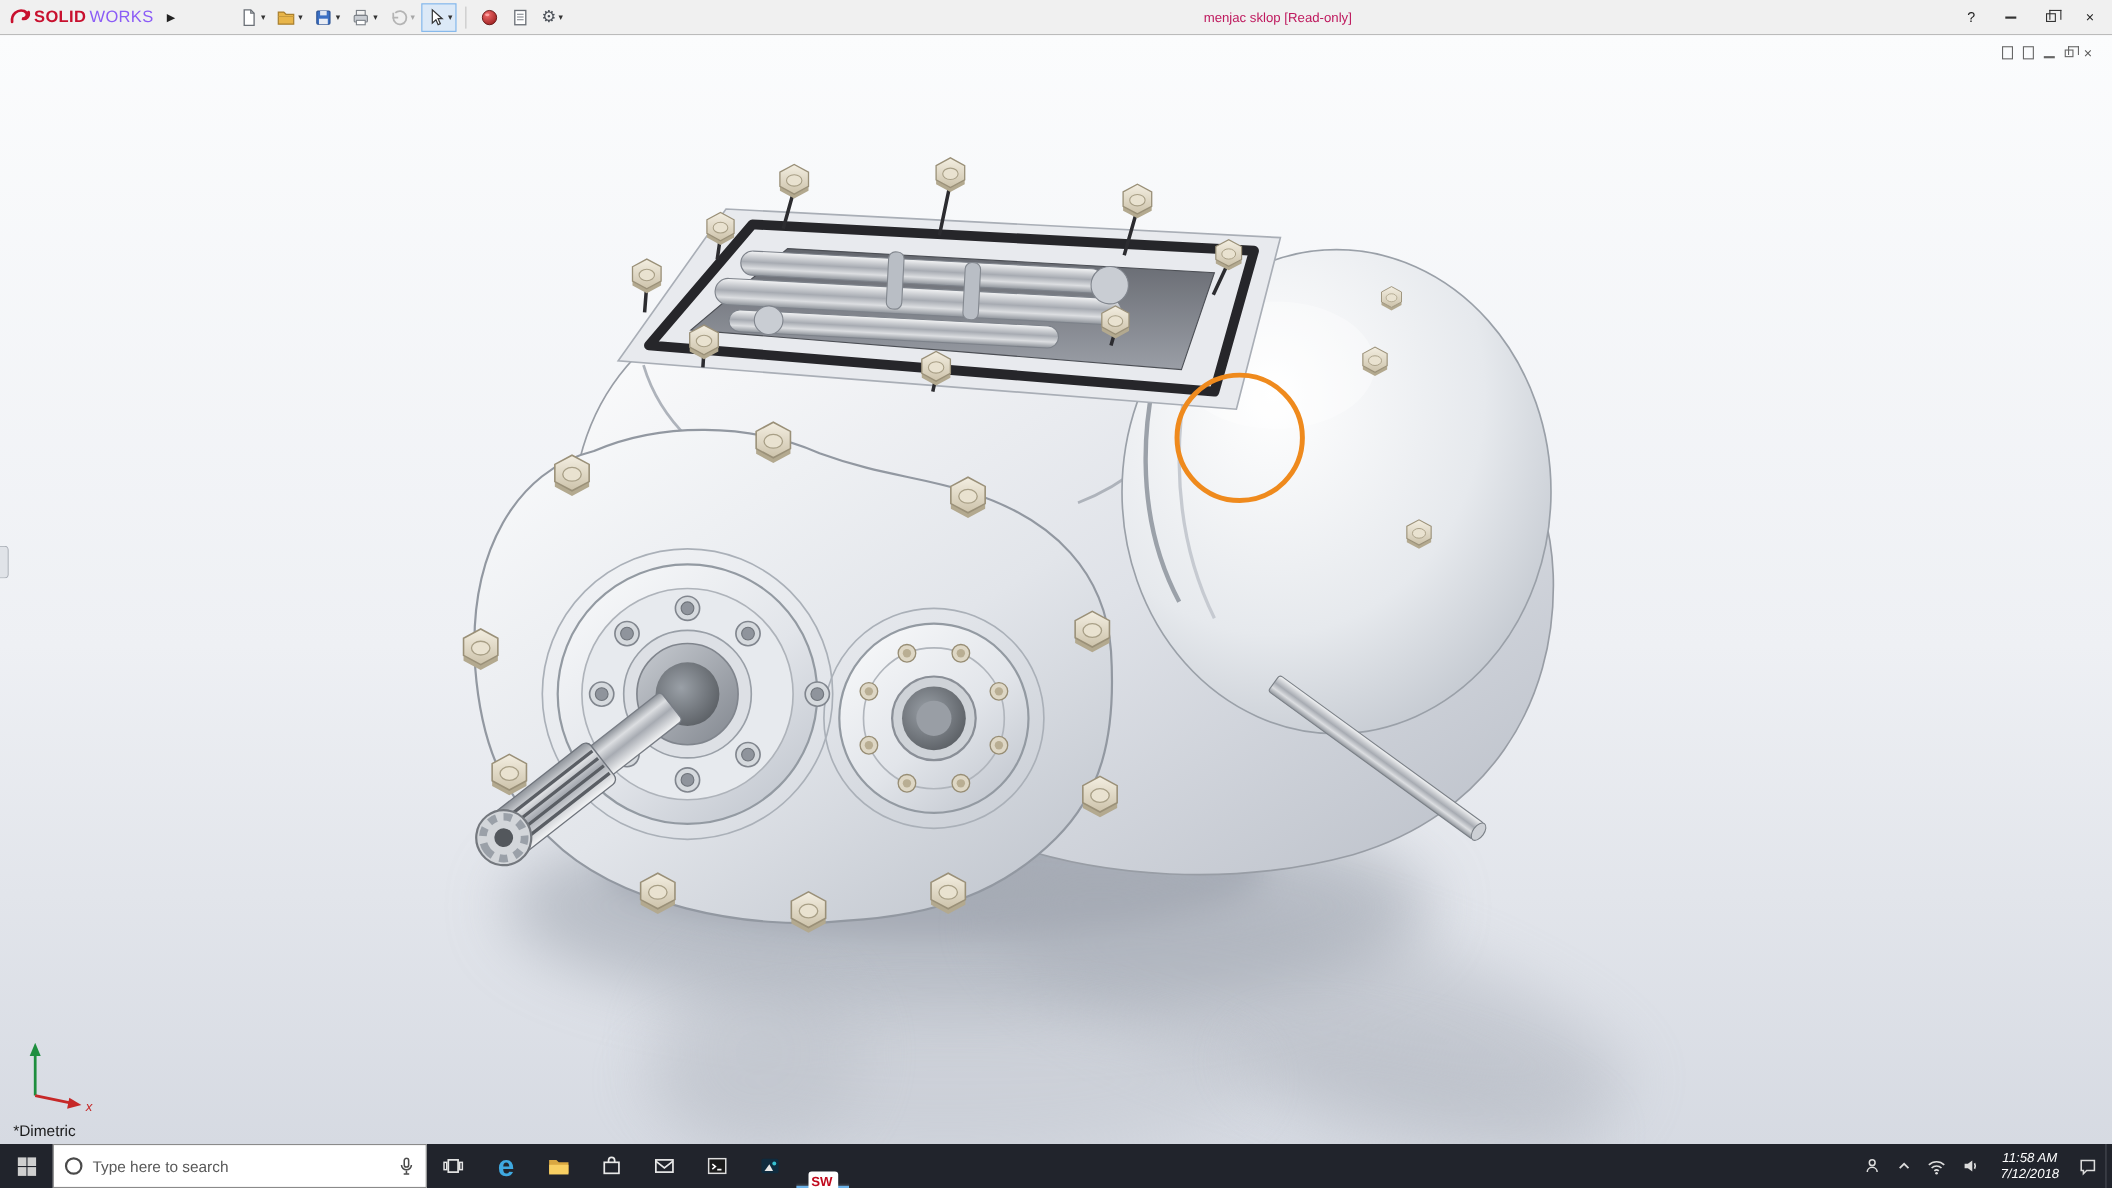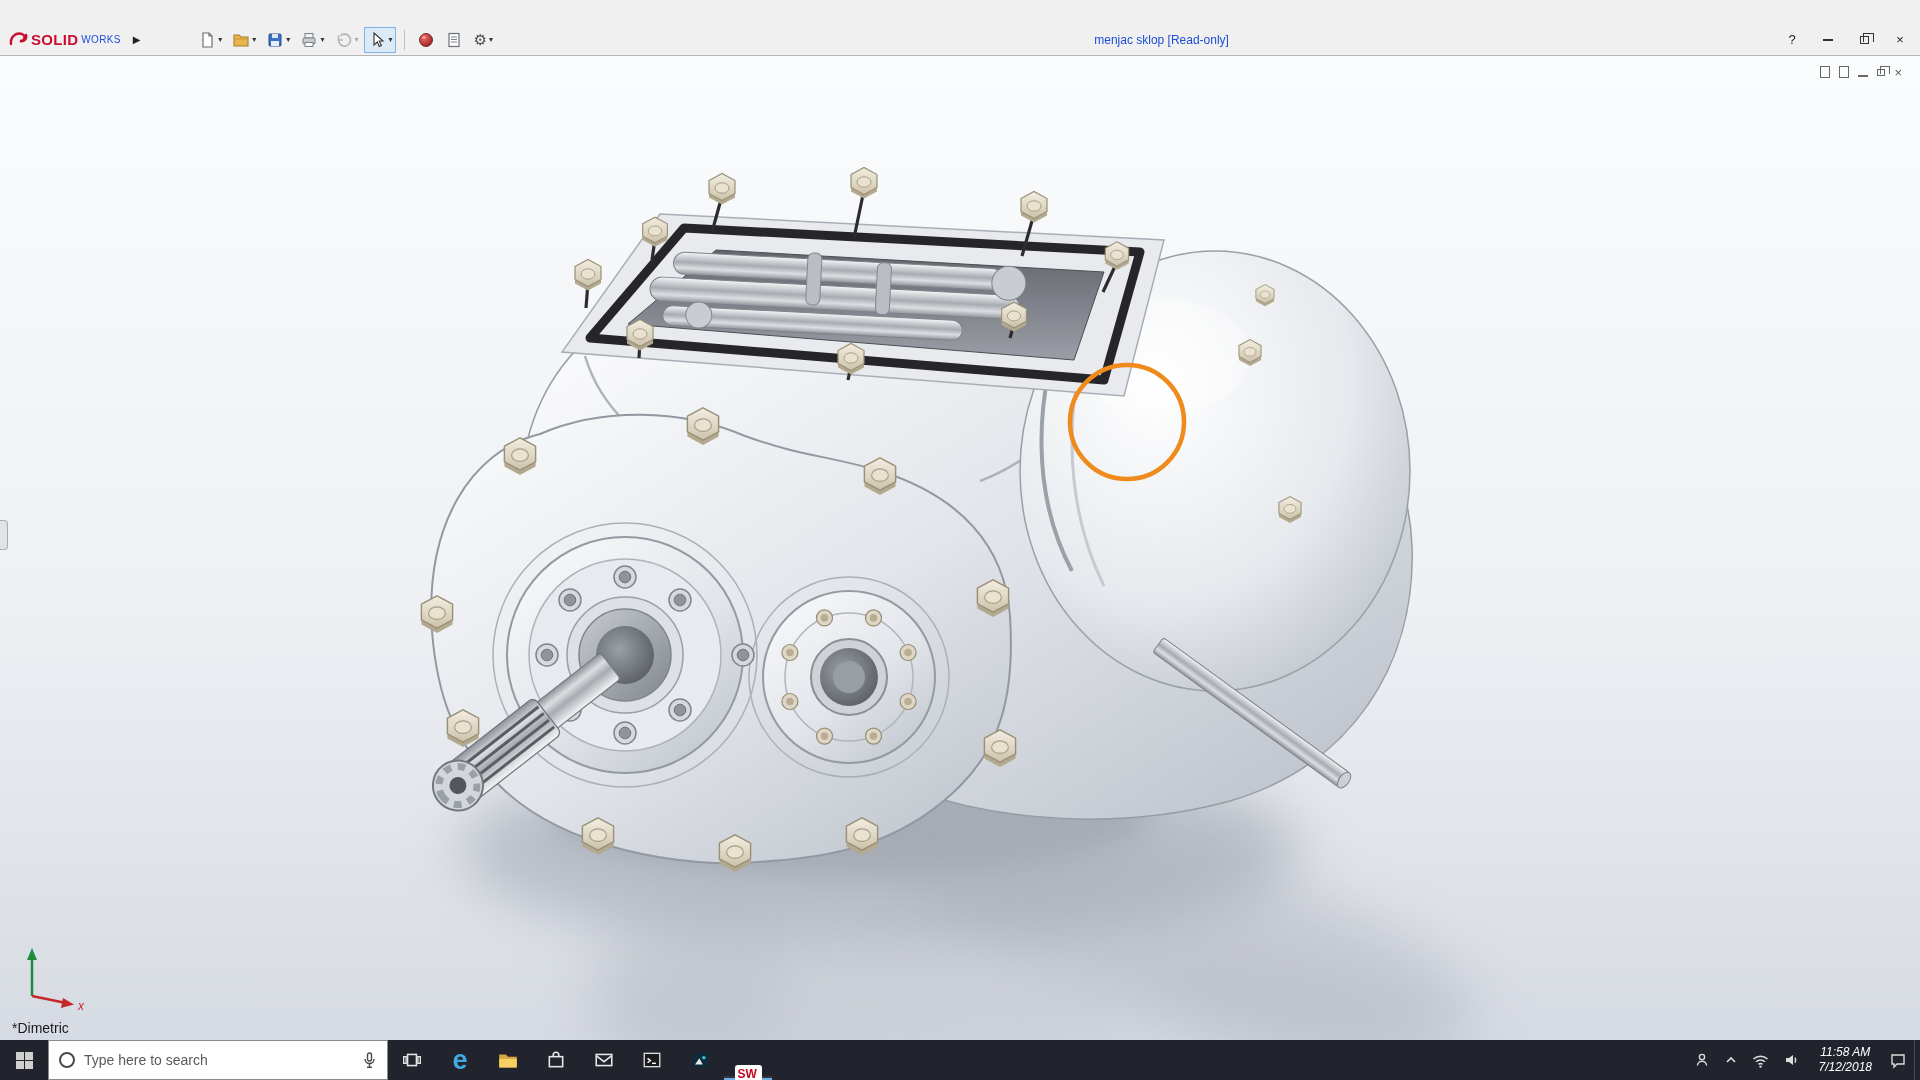--- a/index.html
+++ b/index.html
@@ -1,32 +1,32 @@
 <!DOCTYPE html>
 <html><head>
 <meta charset="utf-8">
 <style>
   * { margin:0; padding:0; box-sizing:border-box; }
   html,body { width:1920px; height:1080px; overflow:hidden; font-family:"Liberation Sans", sans-serif; user-select:none; }
   #screen { width:1920px; height:1080px; display:flex; flex-direction:column; background:#f0f0f0; }
 
   
-  .menubar { position:relative; height:32px; background:#f0f0f0; border-bottom:1px solid #b5b5b5; display:flex; align-items:center; flex:0 0 32px;margin-top:24px; }
+  .menubar { position:relative; height:32px; background:#f0f0f0; border-bottom:1px solid #b5b5b5; display:flex; align-items:center; flex:0 0 32px; }
   .logo { display:flex; align-items:center; gap:3px; padding:0 6px 0 8px; }
   .logo-bold { font-weight:bold; color:#c8102e; font-size:15px; letter-spacing:.3px; }
-  .logo-light { font-weight:normal; color:#1d4ed8; font-size:10px; letter-spacing:.3px; }
+  .logo-light { font-weight:normal; color:#8b5cf6; font-size:15px; letter-spacing:.3px; }
   .mb-expand { border:none; background:transparent; font-size:10px; color:#222; padding:4px 6px; cursor:pointer; }
   .tb-group { display:flex; align-items:center; margin-left:48px; gap:2px; }
   .tb-btn { display:flex; align-items:center; gap:2px; border:1px solid transparent; background:transparent; padding:2px 3px; cursor:pointer; height:26px; }
   .tb-btn.pressed { background:#dce9f7; border:1px solid #7eb4ea; }
   .tb-btn.disabled { opacity:.38; }
   .caret { font-size:8px; color:#333; }
   .gear-glyph { font-size:15px; color:#4a4f57; line-height:1; }
   .sep { width:1px; height:20px; background:#c3c3c3; margin:0 6px; }
-  .doc-title { position:absolute; left:60.5%; top:0; height:100%; transform:translateX(-50%); display:flex; align-items:center; font-size:12px; color:#1d4ed8; white-space:nowrap; }
+  .doc-title { position:absolute; left:60.5%; top:0; height:100%; transform:translateX(-50%); display:flex; align-items:center; font-size:12px; color:#be185d; white-space:nowrap; }
   .win-controls { position:absolute; right:2px; top:0; height:100%; display:flex; align-items:stretch; }
   .wc-btn { width:36px; border:none; background:transparent; font-size:13px; color:#222; display:flex; align-items:center; justify-content:center; cursor:pointer; }
   .glyph-min { width:10px; height:2px; background:#333; display:block; }
   .glyph-restore { position:relative; width:9px; height:8px; border:1px solid #333; display:block; }
   .glyph-restore::before { content:''; position:absolute; top:-4px; left:2px; width:9px; height:8px; border:1px solid #333; border-bottom:none; background:transparent; }
 
   
   .viewport { position:relative; flex:1 1 auto; background:linear-gradient(180deg,#fbfcfd 0%,#eef0f4 55%,#d6dae2 100%); overflow:hidden; }
   .scene { position:absolute; left:0; top:0; }
   .doc-controls { position:absolute; top:8px; right:18px; display:flex; gap:9px; align-items:center; z-index:5; }

